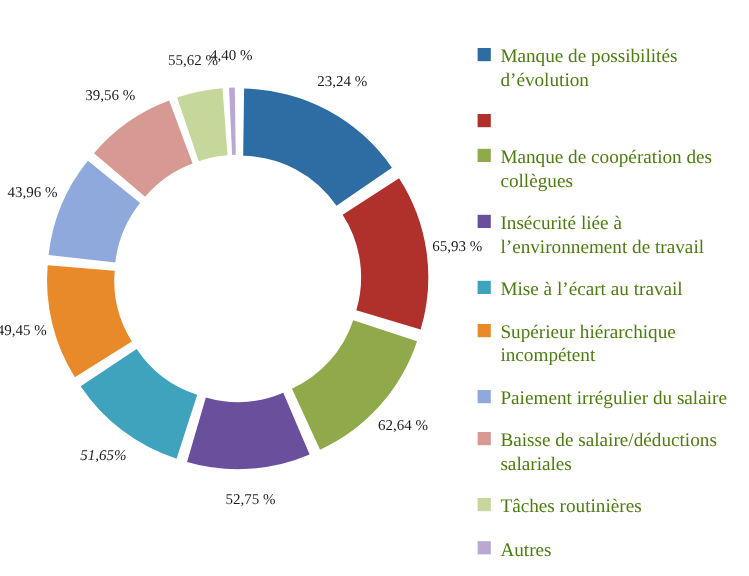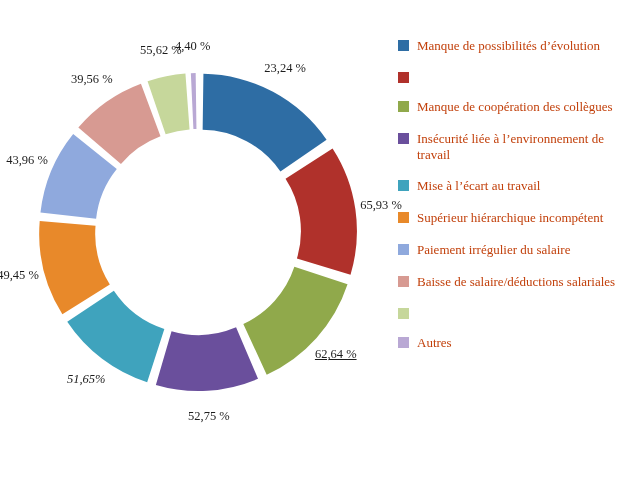--- a/index.html
+++ b/index.html
@@ -54,22 +54,22 @@
   }
   .legend-swatch {
     width: 11px;
     height: 11px;
     flex: 0 0 11px;
     margin-top: 2px;
     margin-right: 8px;
   }
   .legend-label {
     font-family: "Liberation Serif", serif;
-    font-size: 13px;
-    color: #c2410c;
+    font-size: 16px;
+    color: #4d7c0f;
     line-height: 1.22;
   }
 </style>
 </head>
 <body>
 
 <div id="chart-area">
   <div id="donut-wrap">
     <svg class="donut" width="368" height="368" viewBox="0 0 368 368">
       <g id="slices">
@@ -81,21 +81,21 @@
           <path d="M 48.36 266.30 A 152 152 0 0 1 25.72 173.09 L 81.53 177.72 A 96 96 0 0 0 95.83 236.59 Z" fill="#e8892a"></path>
           <path d="M 26.47 164.52 A 152 152 0 0 1 59.19 85.93 L 102.79 121.07 A 96 96 0 0 0 82.12 170.71 Z" fill="#8fa9dd"></path>
           <path d="M 64.35 79.62 A 152 152 0 0 1 126.94 35.82 L 146.49 88.30 A 96 96 0 0 0 106.95 115.96 Z" fill="#d79a92"></path>
           <path d="M 133.56 33.27 A 152 152 0 0 1 171.43 25.55 L 175.55 81.40 A 96 96 0 0 0 151.63 86.28 Z" fill="#c6d79b"></path>
           <path d="M 176.85 25.16 A 152 152 0 0 1 181.67 25.02 L 182.45 81.01 A 96 96 0 0 0 179.41 81.10 Z" fill="#b9a8d4"></path>
         </g>
     </svg>
     <div id="slice-labels">
         <div class="slice-label" style="left: 250.285px; top: 13.8854px;">23,24 %</div>
         <div class="slice-label" style="left: 346.152px; top: 150.913px;">65,93 %</div>
-        <div class="slice-label" style="left: 300.92px; top: 300.301px; text-decoration: underline;">62,64 %</div>
+        <div class="slice-label" style="left: 300.92px; top: 300.301px;">62,64 %</div>
         <div class="slice-label" style="left: 174.022px; top: 361.671px;">52,75 %</div>
         <div class="slice-label" style="left: 52.8906px; top: 324.541px; font-style: italic;">51,65%</div>
         <div class="slice-label" style="left: -16.7726px; top: 220.667px;">49,45 %</div>
         <div class="slice-label" style="left: -7.78974px; top: 105.895px;">43,96 %</div>
         <div class="slice-label" style="left: 56.9434px; top: 25.4183px;">39,56 %</div>
         <div class="slice-label" style="left: 126.054px; top: -4.27318px;">55,62 %</div>
         <div class="slice-label" style="left: 160.987px; top: -7.91782px;">4,40 %</div>
       </div>
   </div>
 </div>
@@ -127,18 +127,19 @@
     <div class="legend-item">
       <span class="legend-swatch" style="background: rgb(143, 169, 221);"></span>
       <span class="legend-label">Paiement irrégulier du salaire</span>
     </div>
     <div class="legend-item">
       <span class="legend-swatch" style="background: rgb(215, 154, 146);"></span>
       <span class="legend-label">Baisse de salaire/déductions salariales</span>
     </div>
     <div class="legend-item">
       <span class="legend-swatch" style="background: rgb(198, 215, 155);"></span>
+      <span class="legend-label">Tâches routinières</span>
     </div>
     <div class="legend-item">
       <span class="legend-swatch" style="background: rgb(185, 168, 212);"></span>
       <span class="legend-label">Autres</span>
     </div>
   </div>
 
 </body></html>

